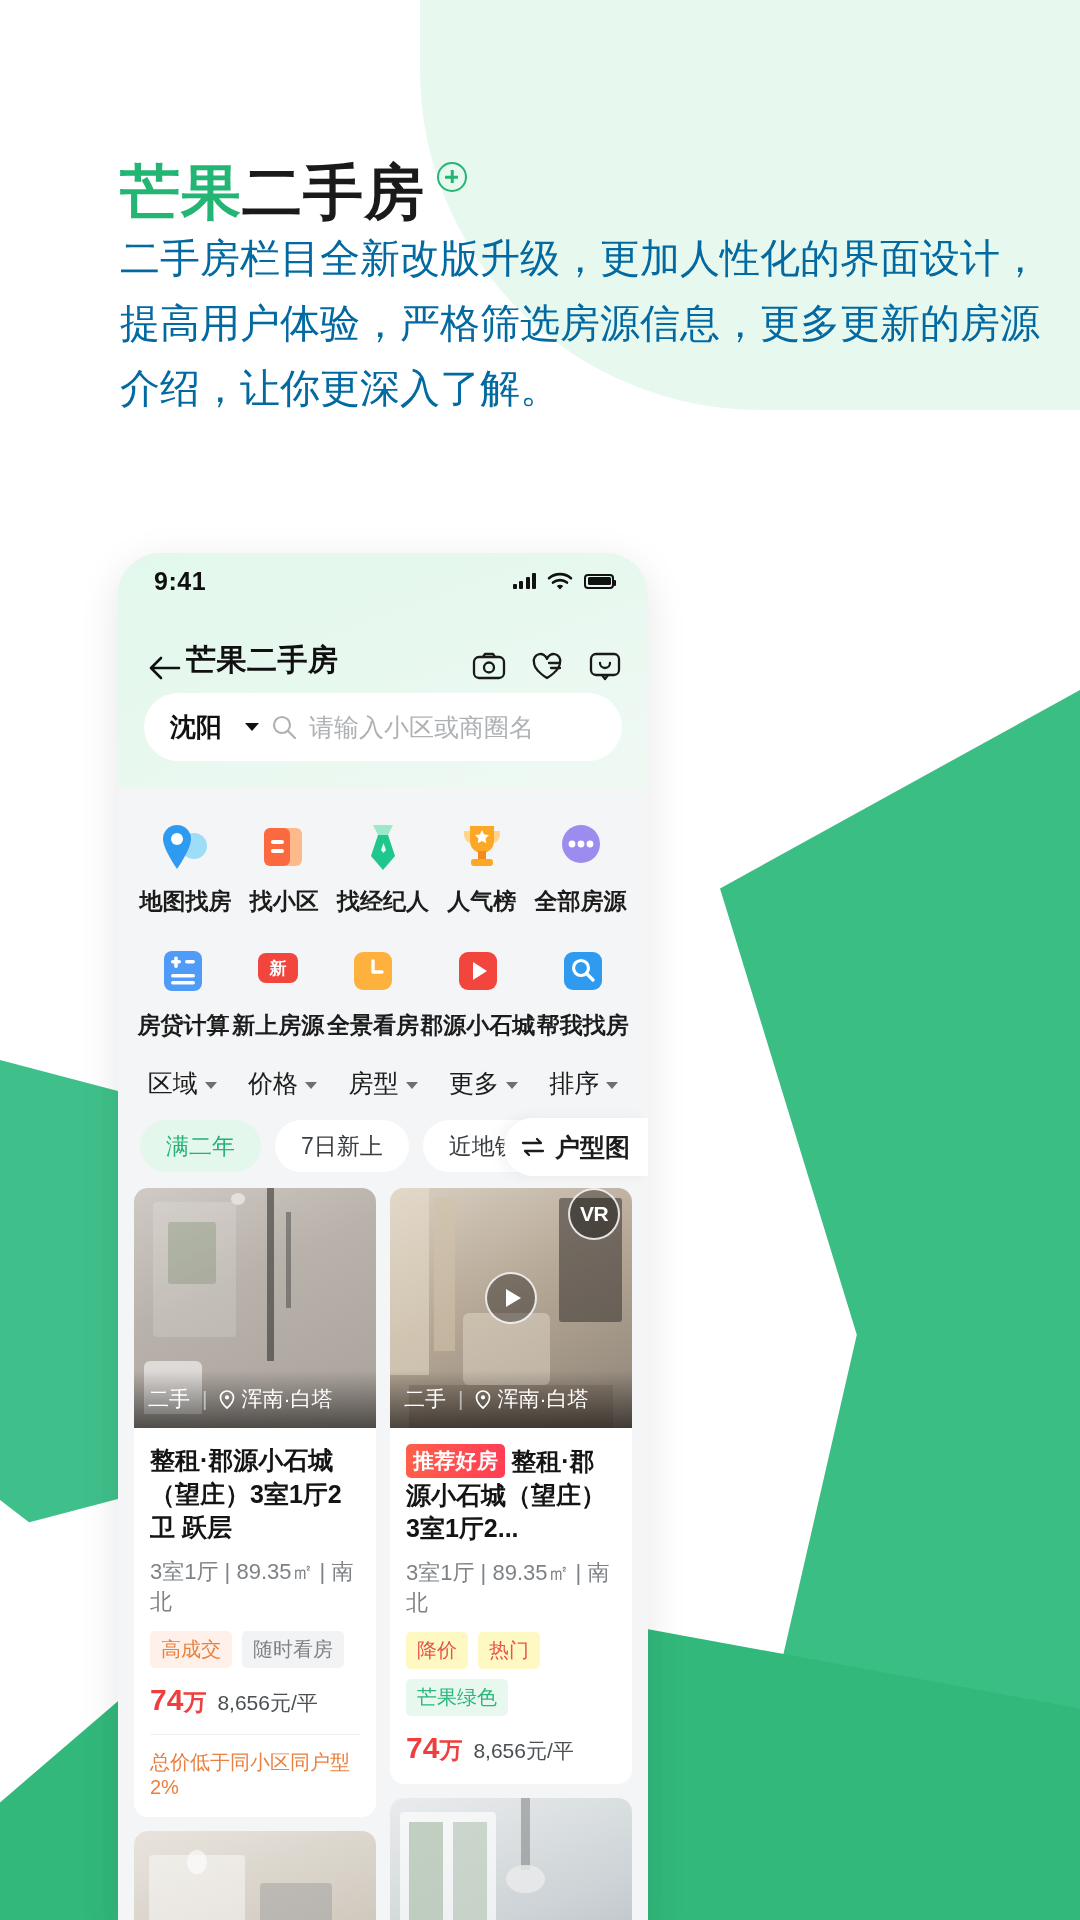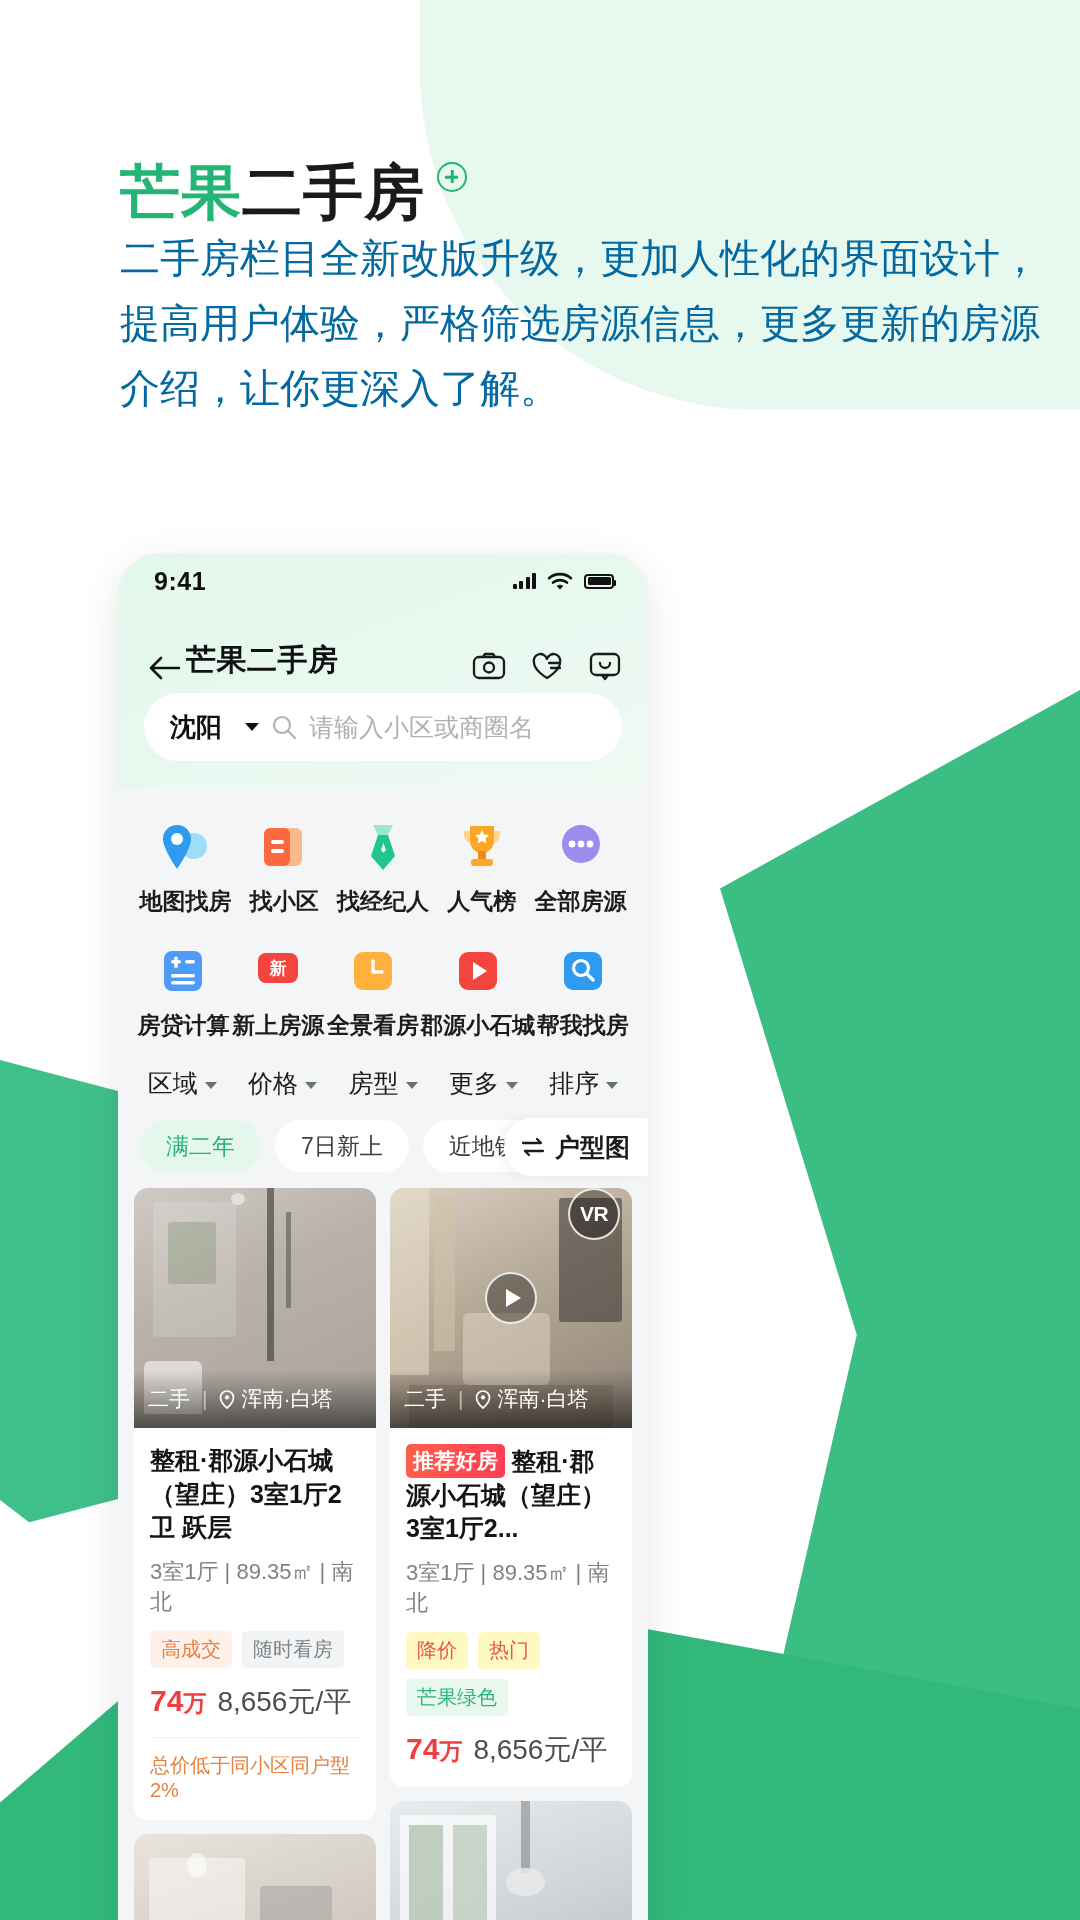--- a/index.html
+++ b/index.html
@@ -200,21 +200,21 @@
   .cmeta { margin-top:12px; font-size:22px; color:#7D8286; }
   .clabels { margin-top:14px; display:flex; gap:10px; flex-wrap:wrap; }
   .lab { font-size:20px; padding:5px 11px; border-radius:5px; }
   .lab.orange { background:#FFF1EA; color:#E8803F; }
   .lab.gray   { background:#F2F3F4; color:#7E8387; }
   .lab.red    { background:#fef9c3; color:#E8544C; }
   .lab.green  { background:#E8F8EF; color:#2BB77C; }
   .priceline { margin-top:15px; display:flex; align-items:baseline; gap:11px; }
   .price { font-size:30px; font-weight:bold; color:#F03E3E; }
   .price small { font-size:23px; }
-  .unit { font-size:28px; color:#4A4F52; }
+  .unit { font-size:21px; color:#4A4F52; }
   .note {
     margin-top:16px; border-top:1px solid #F0F1F2; padding-top:14px;
     font-size:20px; color:#E8803F;
   }
 </style>
 </head>
 <body>
 
 <div class="bg-layer">
   <div class="bg-top-right-round"></div>

